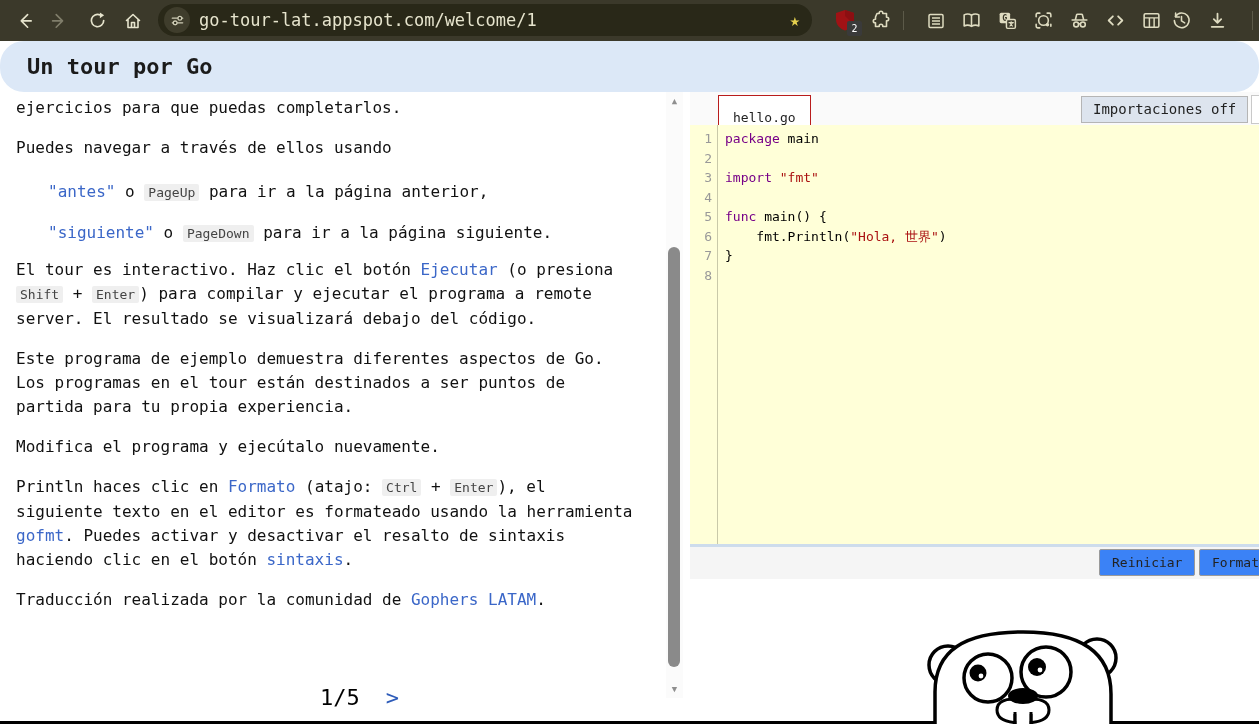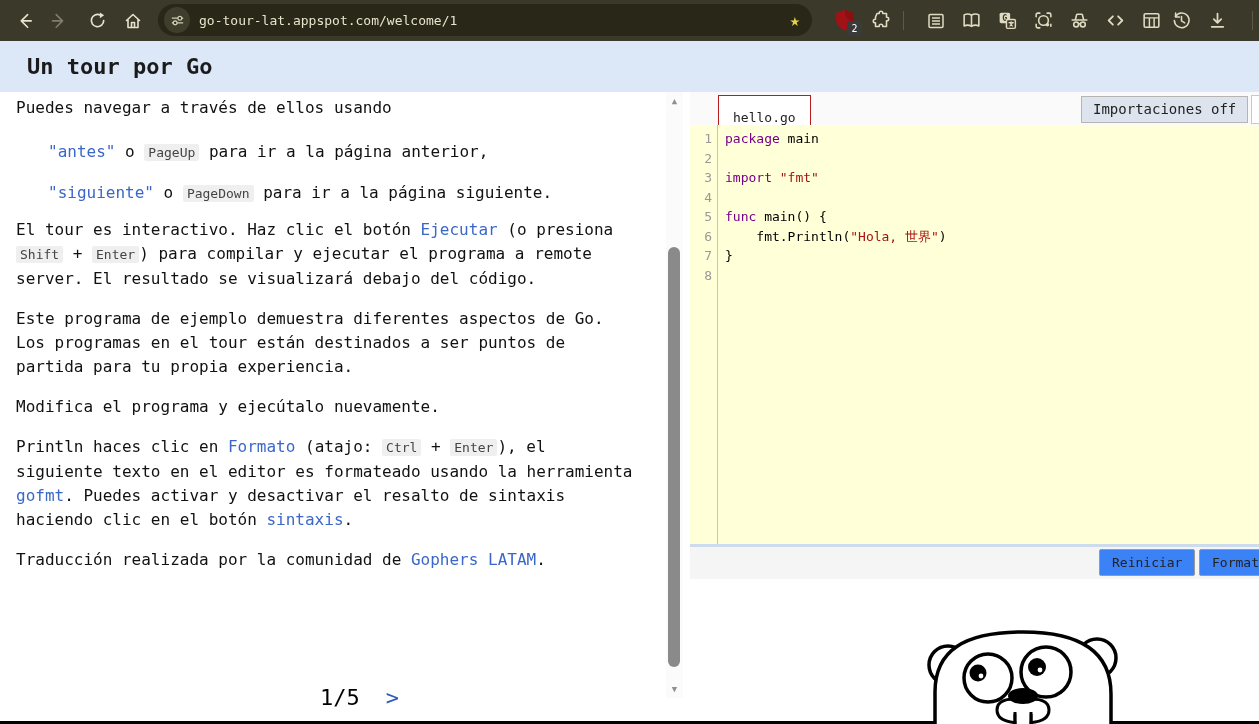--- a/index.html
+++ b/index.html
@@ -17,34 +17,34 @@
     color:#e6e4cd;font-size:19px;flex:0 0 auto;}
   .nav-btn.dim{color:#807e6b;}
   #url-pill{
     position:absolute;left:158px;top:4px;width:654px;height:32px;border-radius:16px;
     background:#292818;display:flex;align-items:center;
   }
   #site-info{
     width:26px;height:26px;border-radius:13px;background:#3f3d2c;margin-left:6px;
     display:flex;align-items:center;justify-content:center;flex:0 0 auto;
   }
-  #url-text{color:#e6e4cd;font-size:13px;margin-left:9px;flex:1 1 auto;white-space:nowrap;overflow:hidden;}
+  #url-text{color:#e6e4cd;font-size:17px;margin-left:9px;flex:1 1 auto;white-space:nowrap;overflow:hidden;}
   #bookmark-star{color:#e5d04e;font-size:17px;margin-right:12px;flex:0 0 auto;}
   #ext-shield{position:absolute;left:833px;top:8px;width:24px;height:24px;}
   #ext-badge{
     position:absolute;left:847px;top:21px;min-width:15px;height:15px;background:#3a3a3a;
     color:#fff;font-size:10px;line-height:15px;text-align:center;border-radius:2px;
   }
   #ext-puzzle{position:absolute;left:869px;top:9px;width:22px;height:22px;}
   .tb-sep{position:absolute;top:11px;width:1px;height:19px;background:#5c5a49;}
   .tb-icon{position:absolute;top:6px;width:29px;height:29px;display:flex;align-items:center;justify-content:center;}
   .tb-icon svg{display:block;}
   
   #site-header{
-    position:absolute;left:0;top:41px;width:1259px;height:51px;background:#dce8f7;
+    position:absolute;left:0;top:41px;width:1259px;height:51px;background:#dce8f7;border-radius:24px;
   }
   #site-title{font-size:22px;font-weight:bold;color:#1b1b1b;line-height:51px;padding-left:27px;}
   
   #left-panel{position:absolute;left:0;top:92px;width:683px;height:632px;background:#fff;}
   #lesson{padding:4px 46px 0 16px;}
   #lesson p{margin:0 0 16px 0;font-size:16px;line-height:24px;color:#111;}
   #lesson p.indent{padding-left:32px;line-height:32px;margin:8px 0;}
   #lesson a{color:#3b67c8;text-decoration:none;cursor:pointer;}
   #lesson kbd{
     font-family:"DejaVu Sans Mono","Liberation Mono",monospace;
@@ -209,20 +209,21 @@
   </div>
   <div class="tb-sep" style="left:1252px"></div>
 </div>
 
 <div id="site-header">
   <div id="site-title">Un tour por Go</div>
 </div>
 
 <div id="left-panel">
   <div id="lesson">
+      <p><span>ejercicios para que puedas completarlos.</span></p>
       <p><span>Puedes navegar a través de ellos usando</span></p>
       <p class="indent"><a>"antes"</a><span> o </span><kbd>PageUp</kbd><span> para ir a la página anterior,</span></p>
       <p class="indent"><a>"siguiente"</a><span> o </span><kbd>PageDown</kbd><span> para ir a la página siguiente.</span></p>
       <p><span>El tour es interactivo. Haz clic el botón </span><a>Ejecutar</a><span> (o presiona </span><kbd>Shift</kbd><span> + </span><kbd>Enter</kbd><span>) para compilar y ejecutar el programa a remote server. El resultado se visualizará debajo del código.</span></p>
       <p><span>Este programa de ejemplo demuestra diferentes aspectos de Go. Los programas en el tour están destinados a ser puntos de partida para tu propia experiencia.</span></p>
       <p><span>Modifica el programa y ejecútalo nuevamente.</span></p>
       <p><span>Println haces clic en </span><a>Formato</a><span> (atajo: </span><kbd>Ctrl</kbd><span> + </span><kbd>Enter</kbd><span>), el siguiente texto en el editor es formateado usando la herramienta </span><a>gofmt</a><span>. Puedes activar y desactivar el resalto de sintaxis haciendo clic en el botón </span><a>sintaxis</a><span>.</span></p>
       <p><span>Traducción realizada por la comunidad de </span><a>Gophers LATAM</a><span>.</span></p>
     </div>
   <div id="left-scrollbar">

